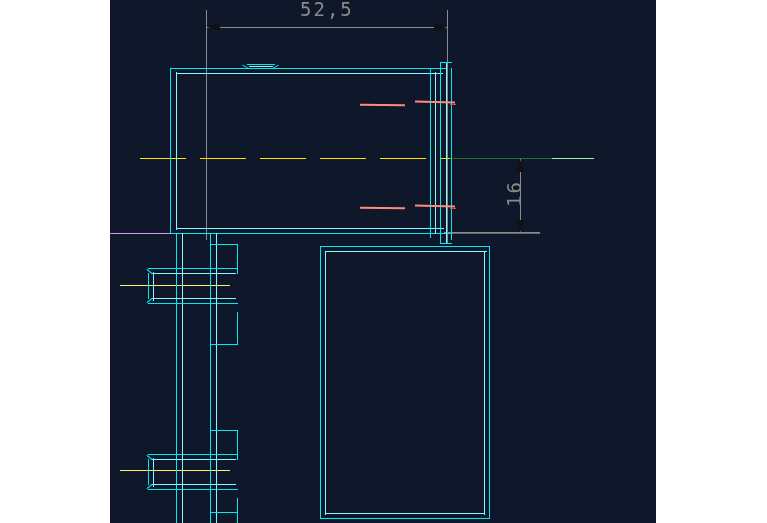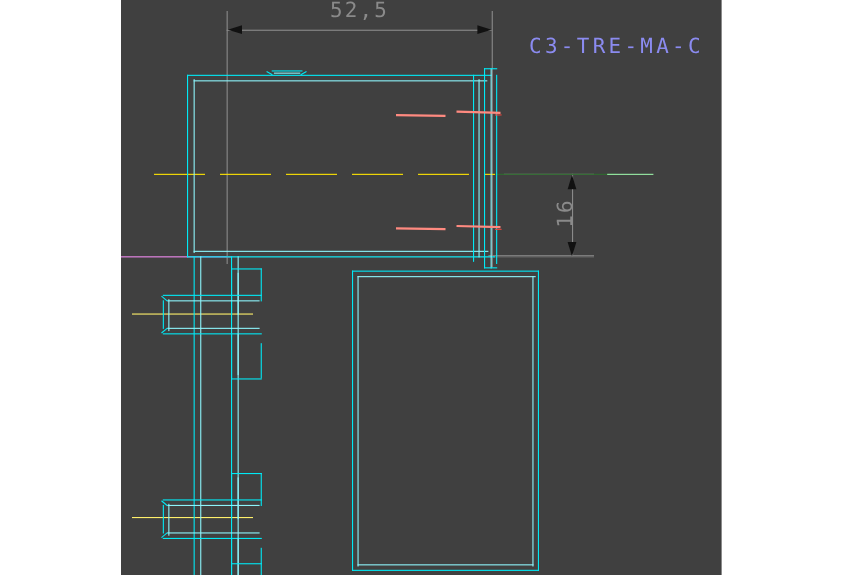--- a/index.html
+++ b/index.html
@@ -4,21 +4,21 @@
 <title>CAD View</title>
 <style>
   html,body{margin:0;padding:0;background:#ffffff;}
   body{width:767px;height:523px;overflow:hidden;
        font-family:"DejaVu Sans Mono", monospace;}
 
   #stage{position:relative;width:767px;height:523px;background:#ffffff;}
 
   
   #canvas{position:absolute;left:110px;top:0;width:546px;height:523px;
-          background:#404040;overflow:hidden;}
+          background:#0f172a;overflow:hidden;}
 
   .ln{position:absolute;}
   
   .h{height:1px;}
   .v{width:1px;}
 
   
   .cy   {background:#00e9f5;}     
   .cy2  {background:#8df4fb;}     
   .yl2  {background:#fff06a;}
@@ -75,21 +75,20 @@
     <div class="dimtxt" style="left:190px;top:-2px;">52,5</div>
 
     <div class="ln h gy" style="left:348px;top:158px;width:82px;"></div>
     <div class="ln h gy" style="left:334px;top:232px;width:96px;"></div>
     <div class="ln v gy" style="left:410px;top:158px;height:75px;"></div>
     <div class="arrow up" style="left:406px;top:159px;"></div>
     <div class="arrow down" style="left:406px;top:220px;"></div>
 
     <div class="dimtxt vert" style="left:393px;top:207px;">16</div>
 
-    <div id="partlabel" style="left:371px;top:31px;">C3-TRE-MA-C</div>
 
     <div class="cline" style="left:30px;top:158px;width:310px;"></div>
     <div class="ln h gn" style="left:340px;top:158px;width:110px;"></div>
     <div class="ln h gn2" style="left:442px;top:158px;width:42px;"></div>
 
     <div class="ln h yl2" style="left:10px;top:285px;width:110px;"></div>
     <div class="ln h yl2" style="left:10px;top:470px;width:110px;"></div>
 
     <div class="ln h mg" style="left:0px;top:233px;width:100px;"></div>
 

